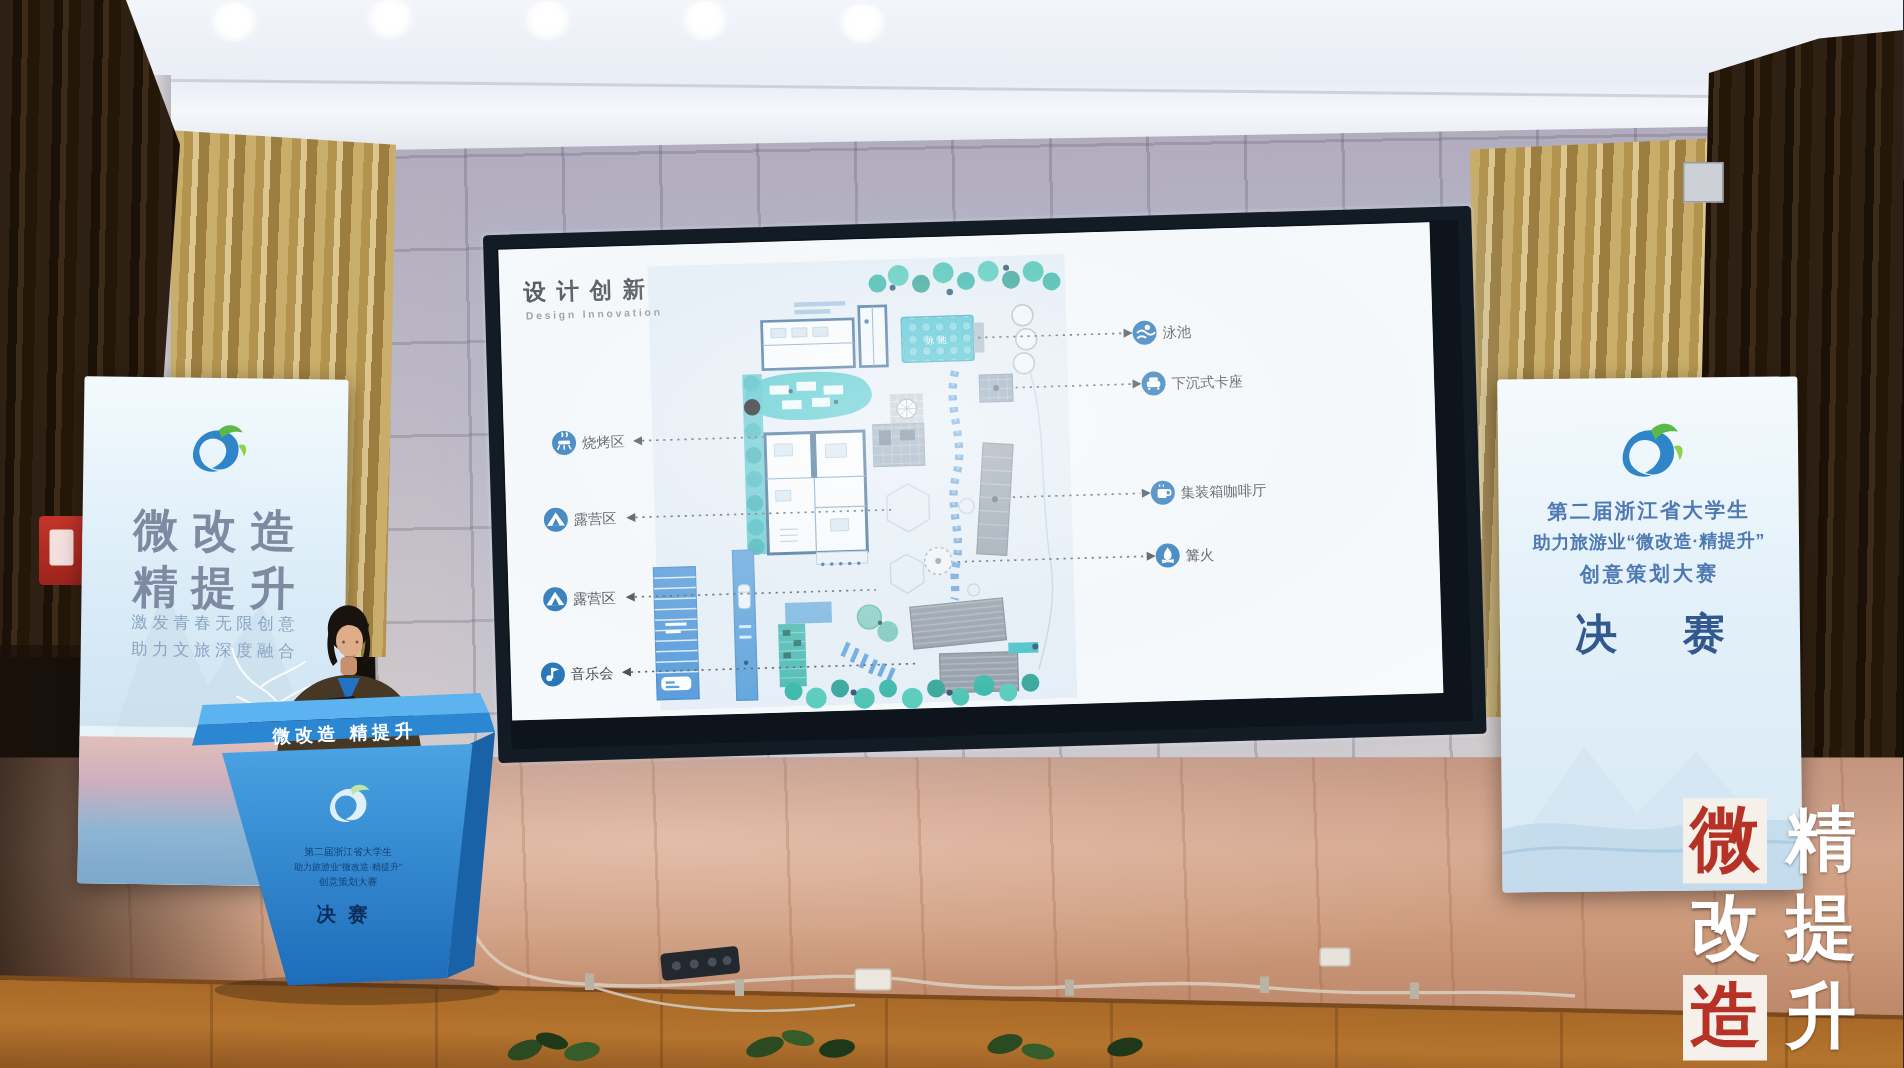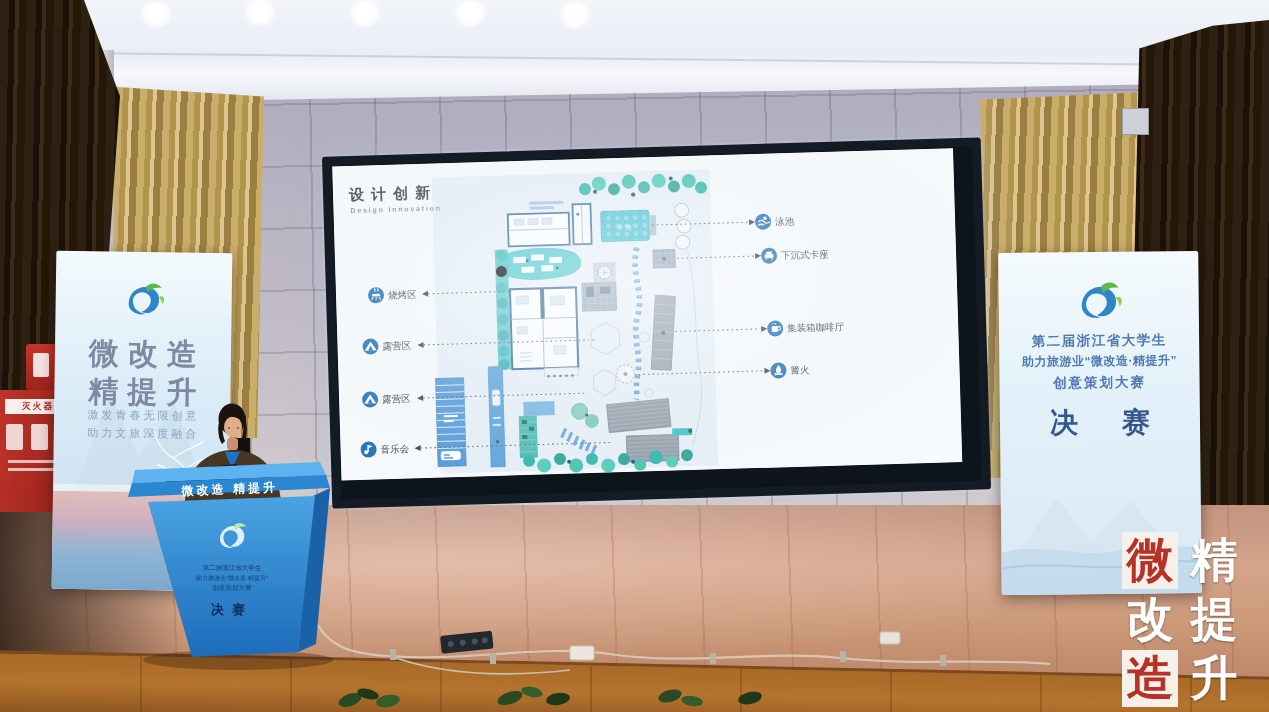--- a/index.html
+++ b/index.html
@@ -119,28 +119,20 @@
   <div class="abs curtain dark curtain-dark-right"></div>
   <div class="abs vent"></div>
 
   <div class="abs floor"></div>
   <div class="abs floor-left-shadow"></div>
   <div class="abs skirt"></div>
 
   <div class="abs fire-box1">
     <div class="pic" style="left:7px"></div>
     <div class="pic" style="left:29px"></div>
-  </div>
-  <div class="abs fire-box2">
-    <div class="fire-band">灭火器</div>
-    <div class="pic" style="left:6px"></div>
-    <div class="pic" style="left:31px"></div>
-    <div class="pic" style="left:56px"></div>
-    <div class="fire-row" style="top:70px;width:60px"></div>
-    <div class="fire-row" style="top:78px;width:46px"></div>
   </div>
 
   <div class="abs screen">
     <div class="screen-inner">
       <svg width="621" height="314" viewBox="0 0 621 314">
         <defs>
           <pattern id="pooltex" width="9" height="8" patternUnits="userSpaceOnUse">
             <rect width="9" height="8" fill="#46c4d3"></rect>
             <circle cx="4.5" cy="4" r="3" fill="#79d6e0" stroke="#2fabba" stroke-width=".5"></circle>
           </pattern>

